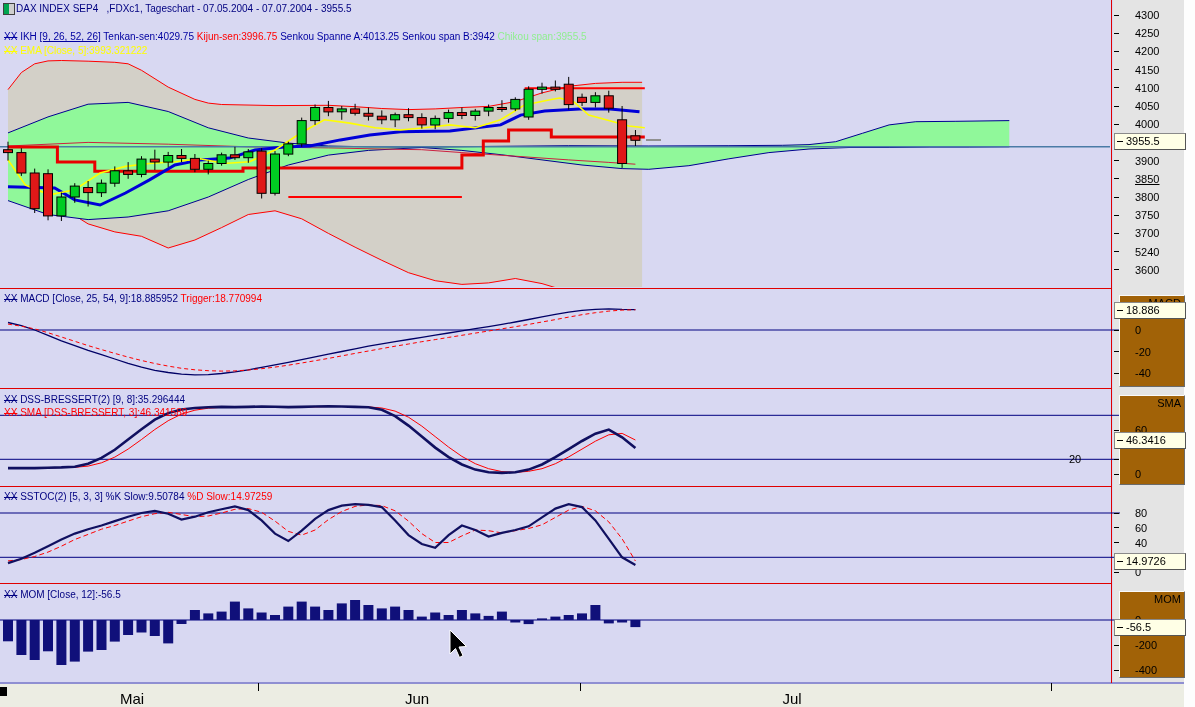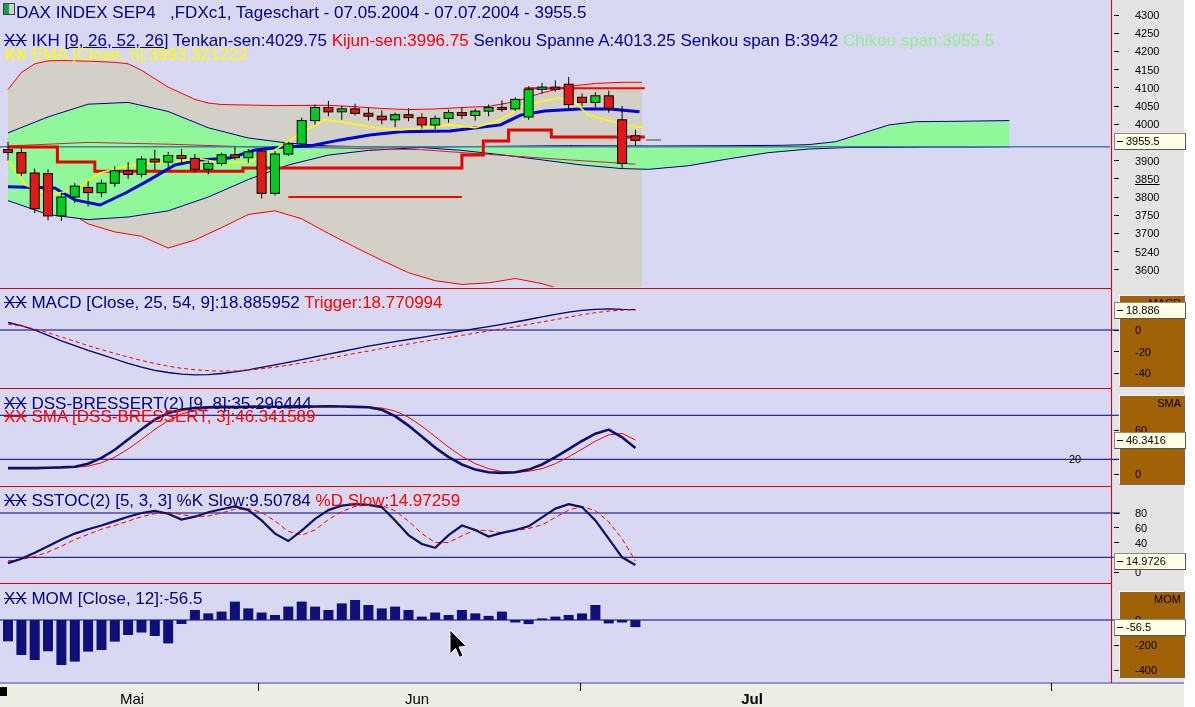--- a/index.html
+++ b/index.html
@@ -8,21 +8,21 @@
   .dots{background-image:radial-gradient(circle,rgba(255,255,255,.85) 1px,transparent 1.2px);
     background-size:7px 7px;}
   .abs{position:absolute;}
   #chart-bg{left:0;top:0;width:1112px;height:683px;background:#d8d8f2;}
   #right-axis-col{left:1113px;top:0;width:71px;height:707px;background:#e4e4e4;}
   #right-white-strip{left:1184px;top:0;width:11px;height:707px;background:#fdfdfd;}
   #time-axis{left:0;top:684px;width:1184px;height:23px;background:#ecede3;}
   #purple-line{left:0;top:682px;width:1184px;height:2px;background:#8f8fd2;}
   .sep{position:absolute;left:0;width:1112px;height:1px;background:#e00000;}
   #vsep{position:absolute;left:1111px;top:0;width:1px;height:683px;background:#e00000;}
-  .hdr{position:absolute;font-size:17px;white-space:pre;z-index:30;letter-spacing:0px;}
+  .hdr{position:absolute;font-size:10px;white-space:pre;z-index:30;letter-spacing:0px;}
   .hdr s{text-decoration:line-through;}
   svg{position:absolute;left:0;top:0;z-index:20;pointer-events:none;}
   .tick-label{position:absolute;font-size:11px;color:#000;transform:translateY(-50%);z-index:31;margin-left:12px;}
   .tick-dash{position:absolute;width:5px;height:1px;background:#000;z-index:31;}
   .axis-box{position:absolute;left:1119px;width:64px;background:#a16207;
     border-top:1px solid #fafafa;border-left:1px solid #fafafa;
     border-right:1px solid #6a6a6a;border-bottom:1px solid #6a6a6a;z-index:25;}
   .axis-box-label{position:absolute;right:3px;top:1px;font-size:11px;color:#000;}
   .val-box{position:absolute;left:1114px;width:70px;height:15px;background:#ffffe6;
     border:1px solid #8a8a8a;border-right-color:#555;border-bottom-color:#555;
@@ -327,17 +327,17 @@
     <div class="tick-dash" style="left: 1114px; top: 572px;"></div>
     <div class="tick-label" style="left: 1123px; top: 572px;">0</div>
     <div class="tick-dash" style="left: 1114px; top: 620px;"></div>
     <div class="tick-label" style="left: 1123px; top: 620px;">0</div>
     <div class="tick-dash" style="left: 1114px; top: 645px;"></div>
     <div class="tick-label" style="left: 1123px; top: 645px;">-200</div>
     <div class="tick-dash" style="left: 1114px; top: 670px;"></div>
     <div class="tick-label" style="left: 1123px; top: 670px;">-400</div>
     <div class="month" style="left: 132px;">Mai</div>
     <div class="month" style="left: 417px;">Jun</div>
-    <div class="month" style="left: 752px; font-weight: bold;">Jul</div>
+    <div class="month" style="left: 792px;">Jul</div>
     <div class="ttick" style="left: 258px;"></div>
     <div class="ttick" style="left: 580px;"></div>
     <div class="ttick" style="left: 1051px;"></div>
   </div>
 
 </body></html>

